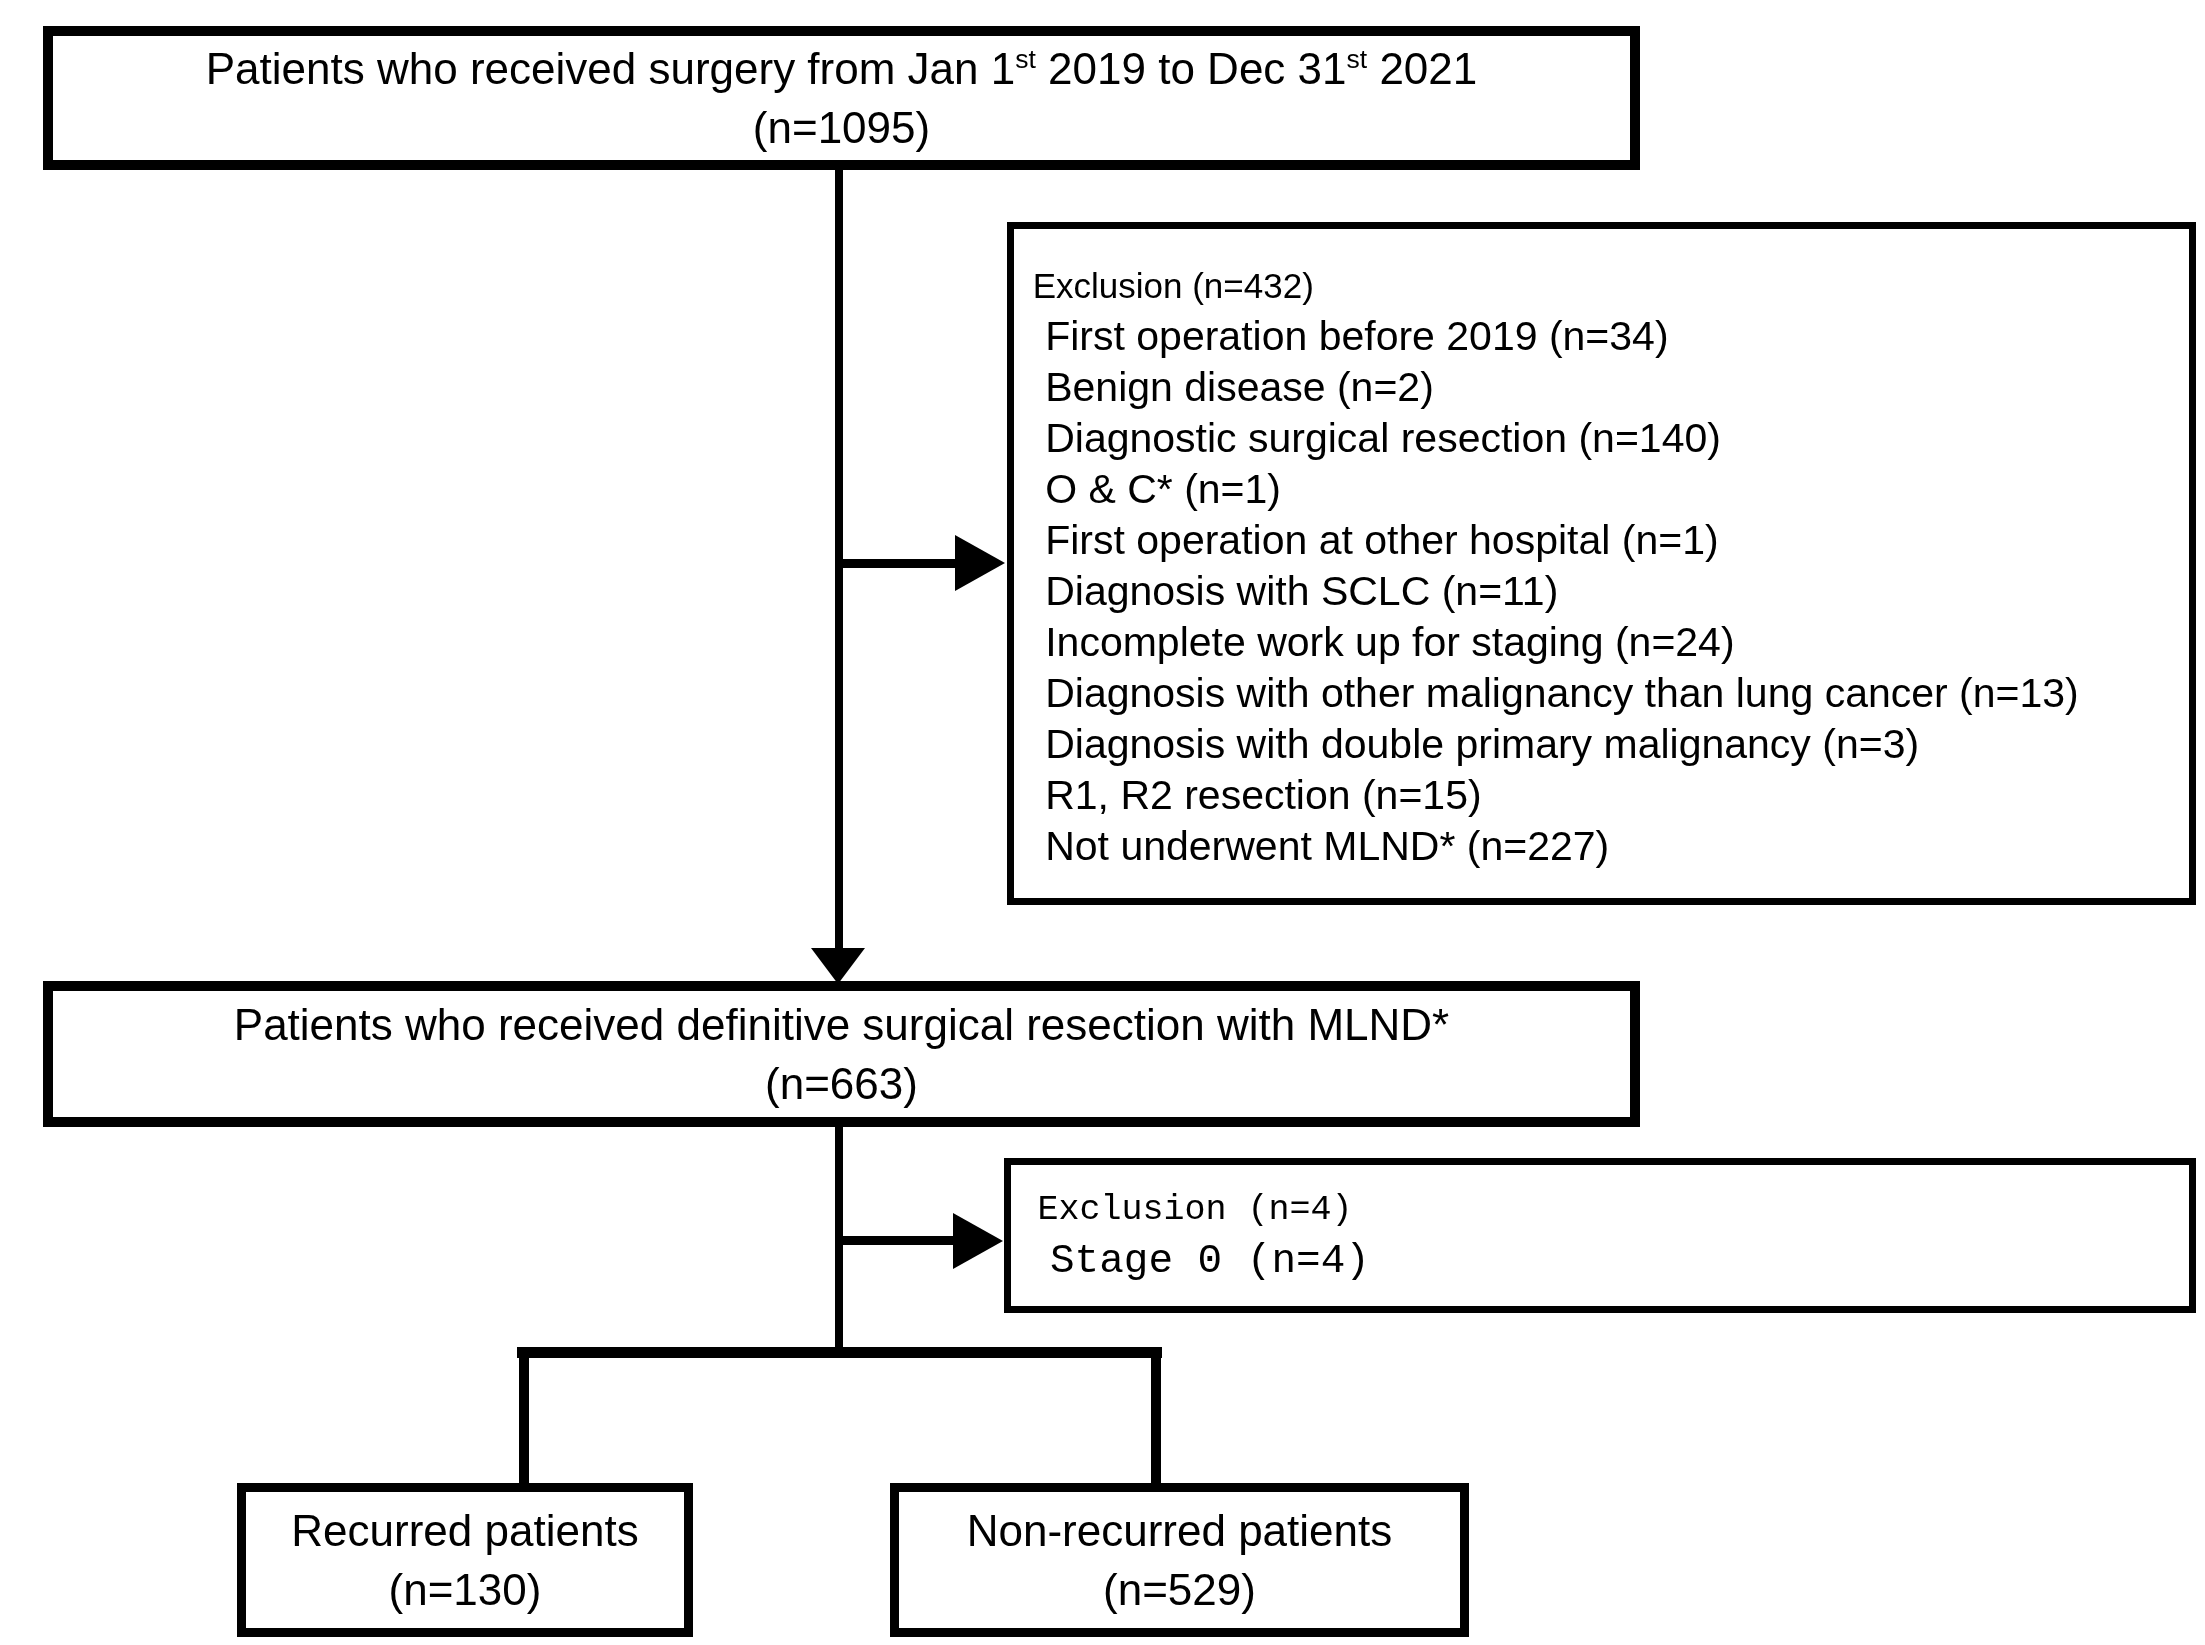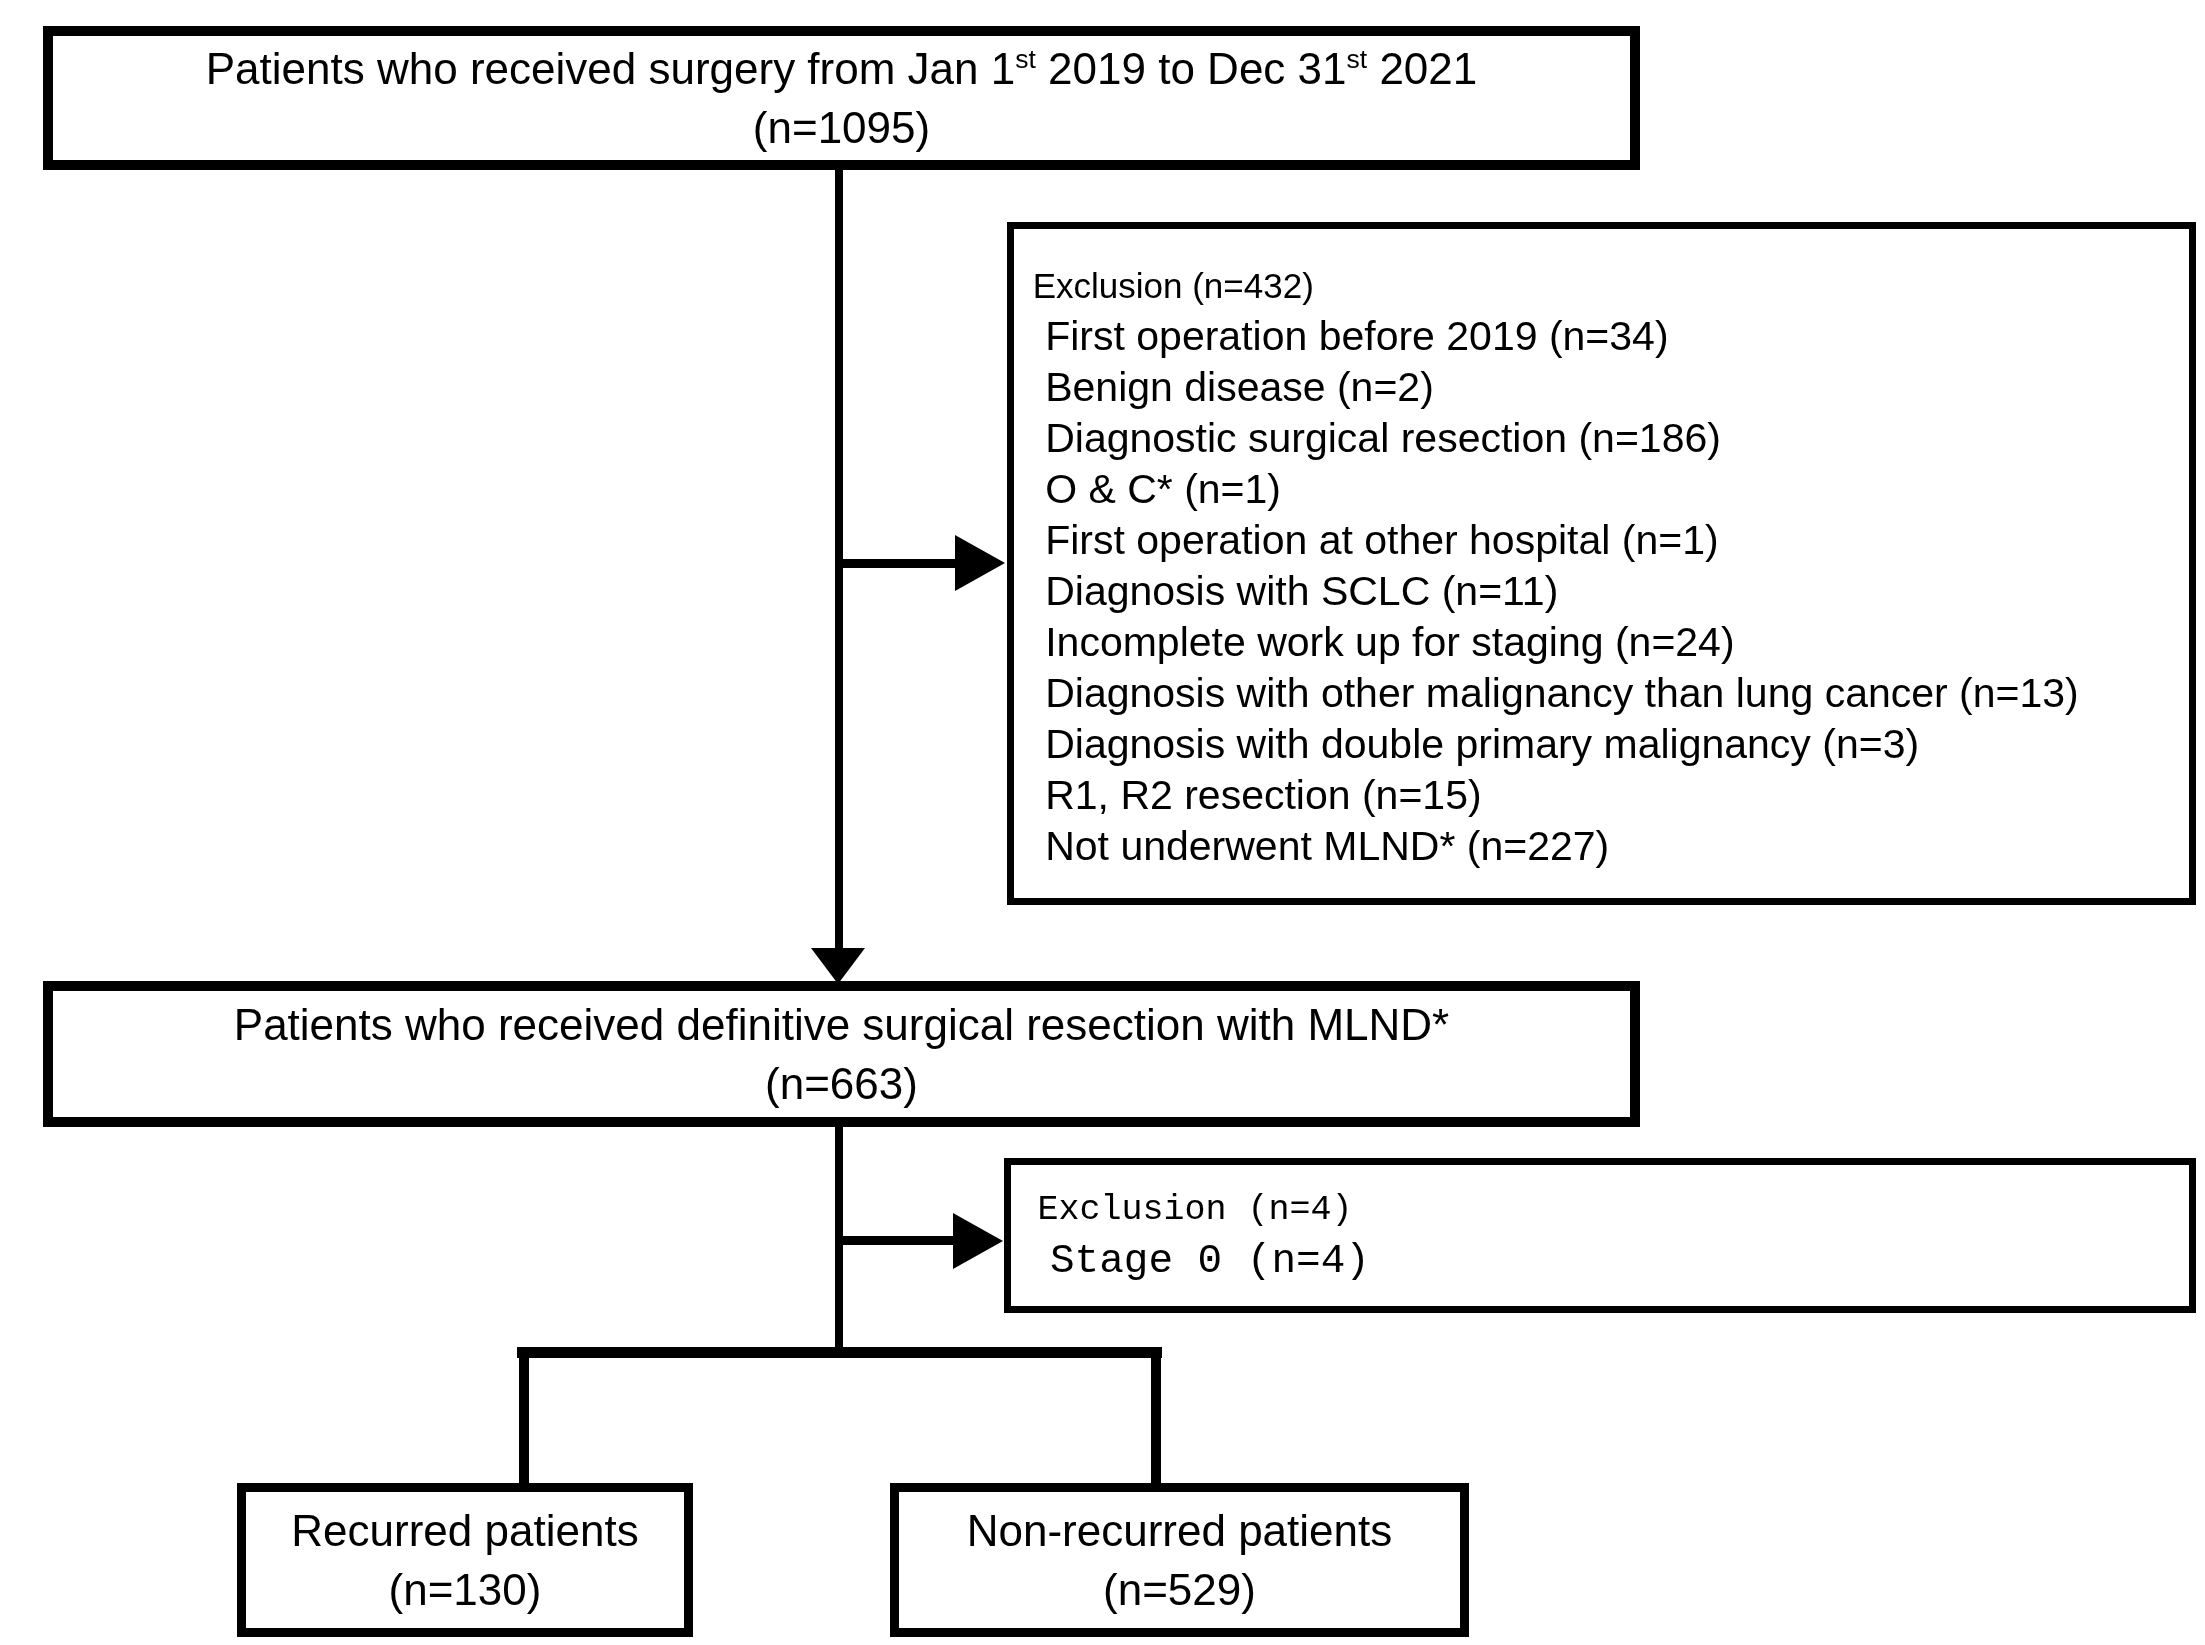--- a/index.html
+++ b/index.html
@@ -88,21 +88,21 @@
   <div class="conn" style="left:835px; top:170px; width:7.8px; height:781px;"></div>
   <div class="tri tri-down" style="left:811px; top:948px;"></div>
 
   <div class="conn" style="left:838px; top:559px; width:122px; height:9.4px;"></div>
   <div class="tri tri-right" style="left:955px; top:535px;"></div>
 
   <div class="box excl" style="left:1007px; top:222px; width:1189px; height:683px; padding:18.7px 14px 14px 18.7px;">
     <div class="excl-title">Exclusion (n=432)</div>
     <div class="excl-item">First operation before 2019 (n=34)</div>
     <div class="excl-item">Benign disease (n=2)</div>
-    <div class="excl-item">Diagnostic surgical resection (n=186)</div>
+    <div class="excl-item">Diagnostic surgical resection (n=140)</div>
     <div class="excl-item">O &amp; C* (n=1)</div>
     <div class="excl-item">First operation at other hospital (n=1)</div>
     <div class="excl-item">Diagnosis with SCLC (n=11)</div>
     <div class="excl-item">Incomplete work up for staging (n=24)</div>
     <div class="excl-item">Diagnosis with other malignancy than lung cancer (n=13)</div>
     <div class="excl-item">Diagnosis with double primary malignancy (n=3)</div>
     <div class="excl-item">R1, R2 resection (n=15)</div>
     <div class="excl-item">Not underwent MLND* (n=227)</div>
   </div>
 

